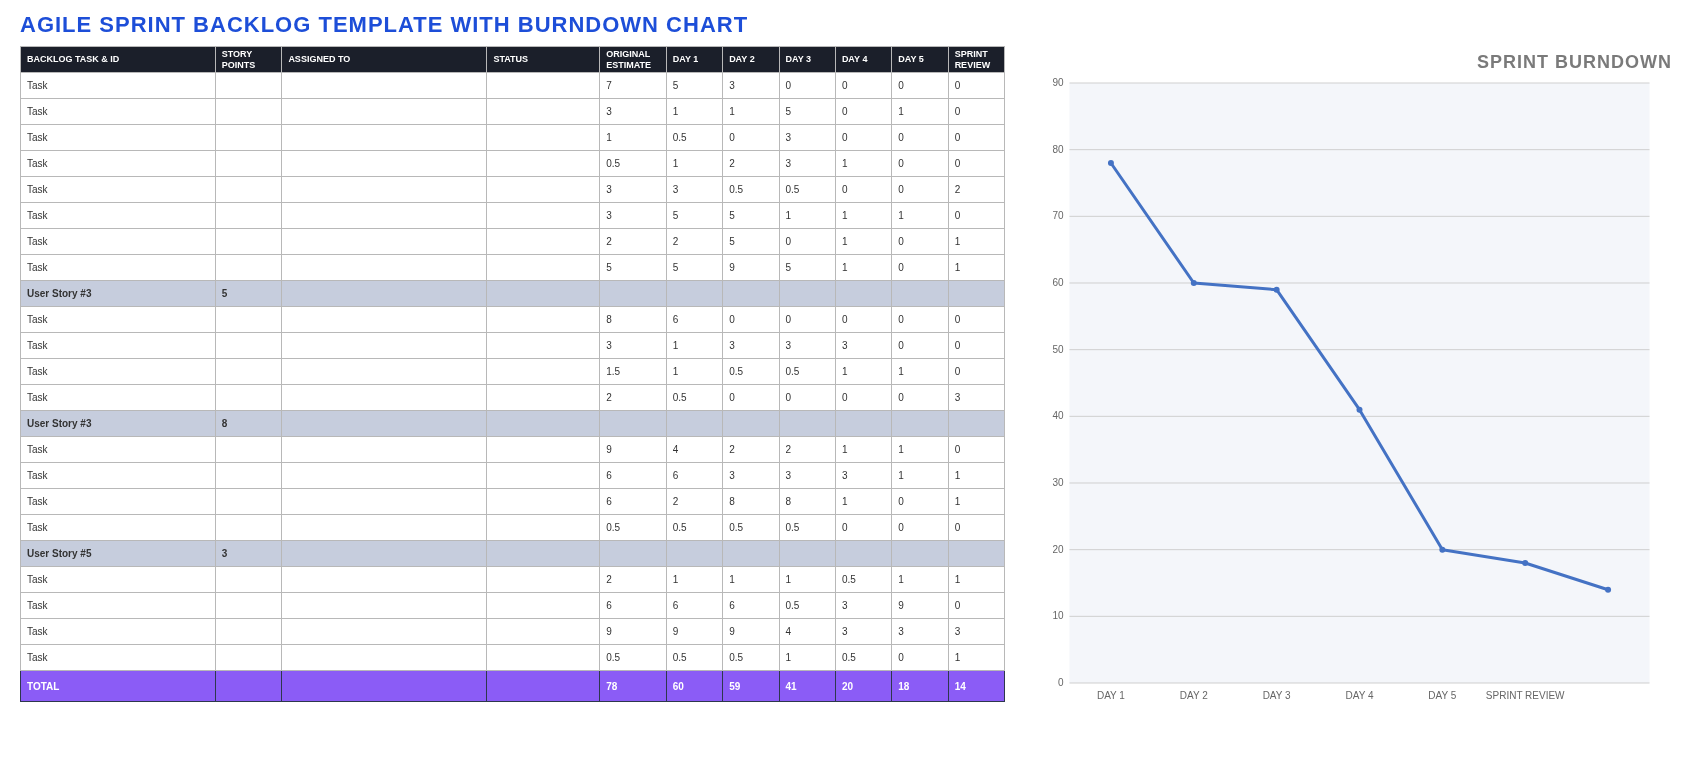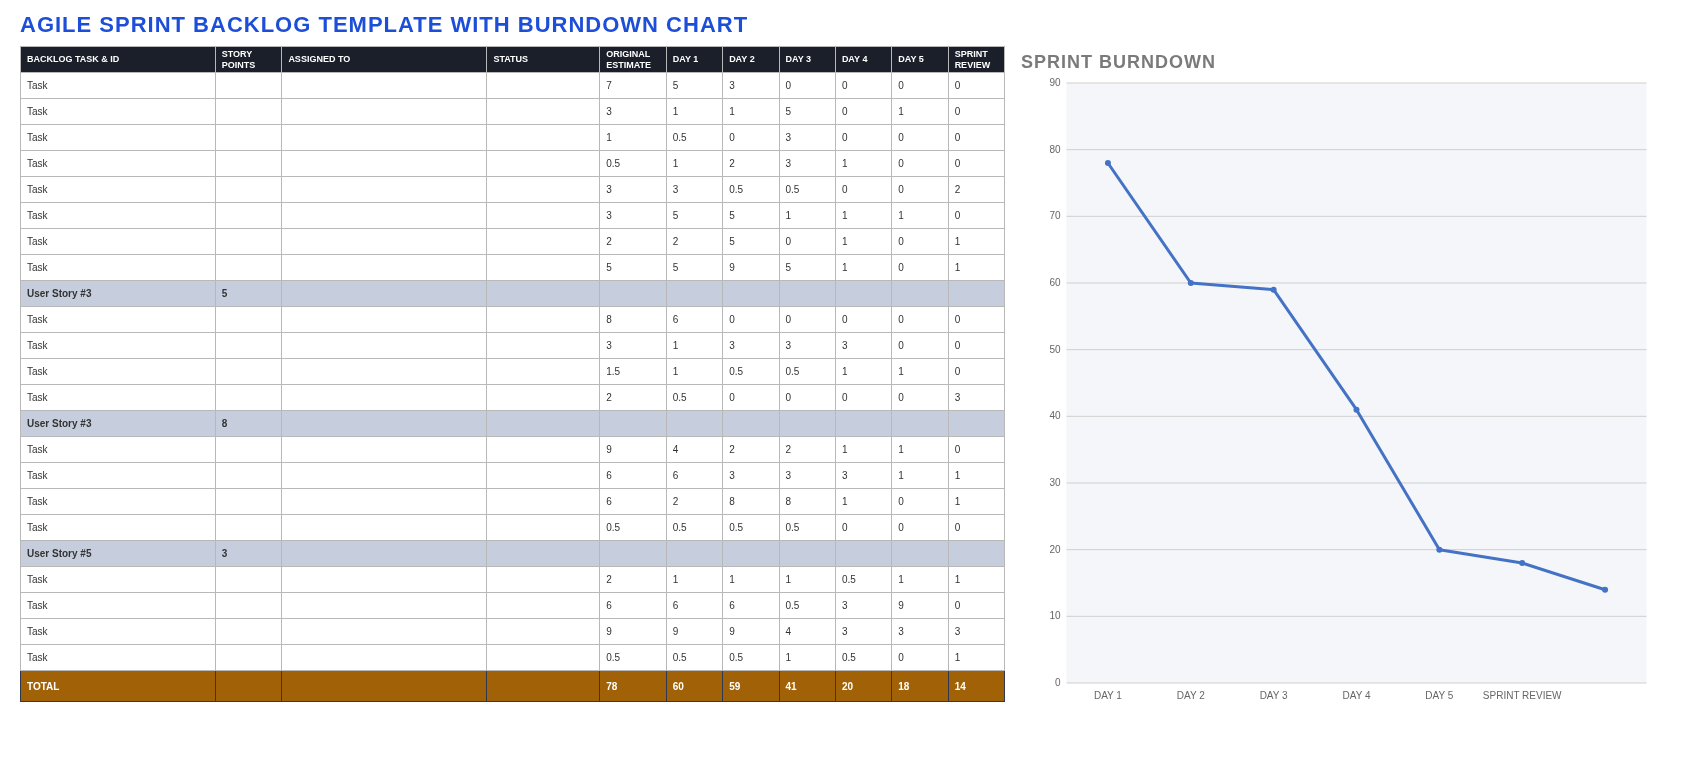--- a/index.html
+++ b/index.html
@@ -1,30 +1,30 @@
 <!DOCTYPE html>
 <html><head>
 <meta charset="utf-8">
 <style>
   html,body{margin:0;padding:0;background:#fff;font-family:Arial,Helvetica,sans-serif;color:#333;}
   body{width:1692px;height:774px;overflow:hidden;}
   .page{padding:12px 20px 16px 20px;display:flex;flex-direction:column;height:100%;box-sizing:border-box;}
   .title{font-family:"Century Gothic",Arial,sans-serif;font-size:22px;font-weight:700;letter-spacing:1px;color:#1d4ed8;margin:0 0 8px 0;}
-  .layout{display:flex;gap:16px;flex:1;min-height:0;}
+  .layout{display:flex;gap:22px;flex:1;min-height:0;}
   .table-wrap{flex:0 0 985px;}
   table{width:100%;border-collapse:collapse;table-layout:fixed;}
   th,td{border:1px solid #b8b8b8;padding:0 6px;height:25px;font-size:10px;text-align:left;white-space:nowrap;overflow:hidden;}
   th{background:#1b1f2a;color:#fff;font-weight:700;font-size:9px;line-height:1.15;vertical-align:middle;}
   th.h2{white-space:normal;}
   tr.story td{background:#c6cddd;font-weight:700;}
   tr.task td{background:#fff;}
-  tr.total td{background:#a16207;color:#fff;font-weight:700;height:30px;border-color:#2e374d;}
+  tr.total td{background:#8b5cf6;color:#fff;font-weight:700;height:30px;border-color:#2e374d;}
   td.num{}
   .chart-wrap{flex:1;position:relative;}
-  .chart-title{font-family:"Century Gothic",Arial,sans-serif;font-size:18px;letter-spacing:1px;color:#7a7a7a;text-align:left;font-weight:700;margin:6px 0 0 0;}
+  .chart-title{font-family:"Century Gothic",Arial,sans-serif;font-size:18px;letter-spacing:1px;color:#7a7a7a;text-align:right;font-weight:700;margin:6px 0 0 0;}
   svg.chart{width:100%;height:640px;display:block;}
   .plot-bg{fill:#f4f6fa;}
   .grid-line{stroke:#cfcfcf;stroke-width:1;}
   .axis-text{font-size:10px;fill:#666;font-family:Arial;}
   .data-line{fill:none;stroke:#4472c4;stroke-width:3;stroke-linejoin:round;stroke-linecap:round;}
   .data-marker{fill:#4472c4;}
 </style>
 </head>
 <body>
 

